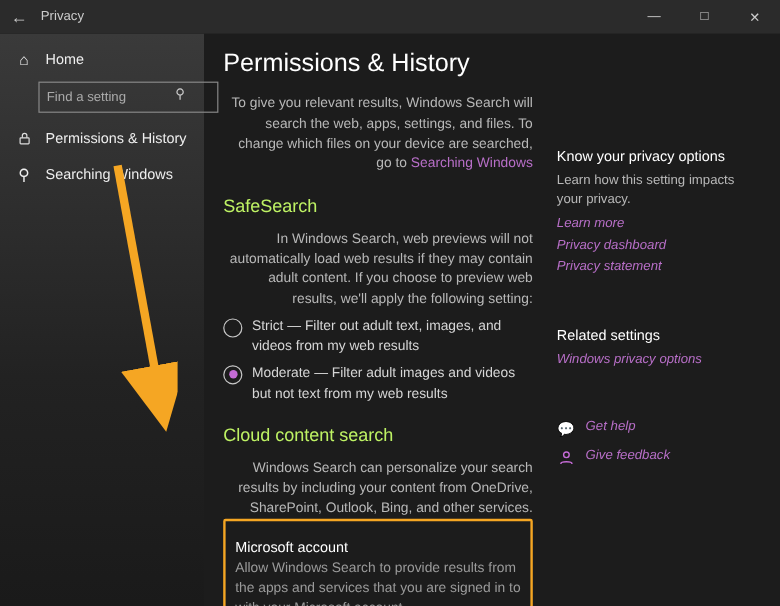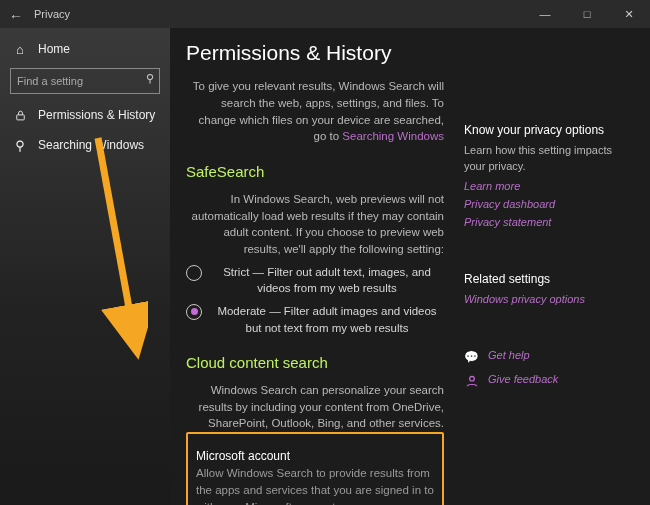--- a/index.html
+++ b/index.html
@@ -11,21 +11,21 @@
   .titlebar .title { flex: 1; padding-left: 2px; }
   .win-controls { display: flex; }
   .win-controls div { width: 42px; height: 28px; display: flex; align-items: center; justify-content: center; font-size: 11px; cursor: pointer; }
 
   .body { flex: 1; display: flex; overflow: hidden; }
 
   .sidebar { width: 170px; background: linear-gradient(180deg,#3a3a3a 0%, #222 60%, #1a1a1a 100%); padding: 6px 0; display: flex; flex-direction: column; font-size: 12px; }
   .sb-row { display: flex; align-items: center; gap: 10px; padding: 7px 12px; color: #eee; cursor: pointer; }
   .sb-row .ic { width: 16px; height: 16px; display: flex; align-items: center; justify-content: center; font-size: 13px; }
   .searchbox-wrap { padding: 4px 10px 6px 10px; }
-  .searchbox { width: 100%; height: 26px; background: transparent; border: 1px solid #888; color: #ccc; padding: 0 24px 0 6px; font-size: 11px; }
+  .searchbox { width: 100%; height: 26px; background: transparent; border: 1px solid #888; color: #ccc; padding: 0 24px 0 6px; font-size: 11px; margin-left: 22px; }
   .searchbox::placeholder { color: #aaa; }
   .sb-search-icon { position: relative; }
   .sb-search-icon .mag { position: absolute; right: 16px; top: 8px; font-size: 11px; color: #ccc; pointer-events:none;}
   .sb-header { padding: 8px 12px 4px 12px; font-size: 12px; font-weight: 600; color: #fff; }
 
   .main { flex: 1; background: #1c1c1c; overflow-y: auto; padding: 10px 16px 20px 16px; display: flex; gap: 20px; color: #d6d6d6; font-size: 11.5px; line-height: 1.45; }
   .main::-webkit-scrollbar { width: 6px; }
   .main::-webkit-scrollbar-thumb { background: #444; }
 
   .content { flex: 1; min-width: 0; }
@@ -38,21 +38,21 @@
   .aside .link { display: block; margin-bottom: 2px; font-size: 11px; font-style: italic; }
   .aside-head { font-size: 12px; color: #fff; margin-bottom: 4px; }
   .aside-text { color: #b8b8b8; font-size: 11px; margin-bottom: 4px; }
   .aside-block { margin-bottom: 18px; margin-top: 40px; }
   .aside-row { display: flex; align-items: center; gap: 8px; margin-bottom: 6px; font-size: 11px; }
   .aside-row .ic2 { width: 16px; height: 16px; display:flex; align-items:center; justify-content:center; color:#c56bd6; font-size:12px;}
 
   .radio-row { display: flex; gap: 8px; margin: 6px 0; cursor: pointer; }
   .radio { width: 16px; height: 16px; border: 1.5px solid #c8c8c8; border-radius: 50%; flex-shrink: 0; margin-top: 1px; position: relative; }
   .radio.selected::after { content:""; position:absolute; inset:3.5px; border-radius:50%; background:#c56bd6; }
-  .radio-label { color: #d6d6d6; text-align: center; }
+  .radio-label { color: #d6d6d6; }
 
   .sub-head { font-size: 12px; color: #fff; margin-top: 8px; }
   .sub-desc { color: #9a9a9a; margin-bottom: 6px; }
 
   .highlight-box { border: 2px solid #f5a623; padding: 6px 8px; border-radius: 2px; margin-bottom:8px; }
 
   .arrow { position: absolute; left: 78px; top: 128px; pointer-events: none; z-index: 50; }
 
 </style>
 </head>

